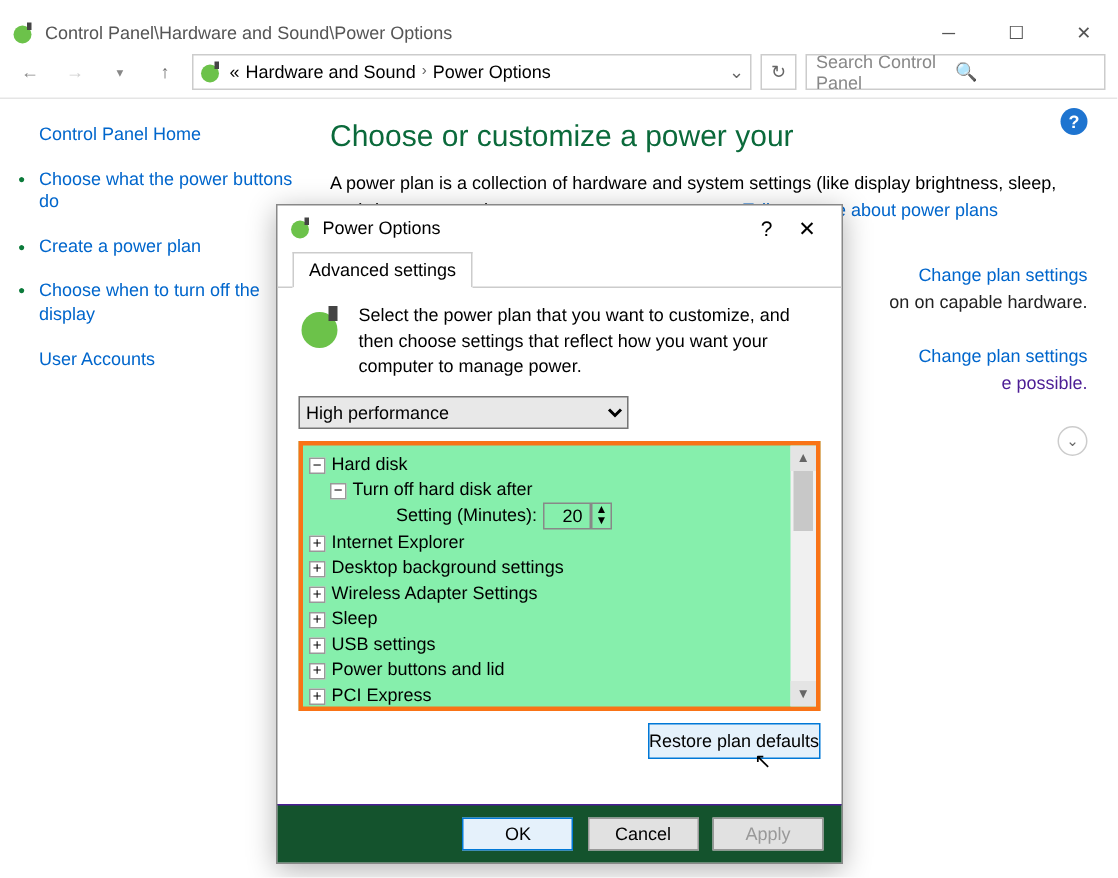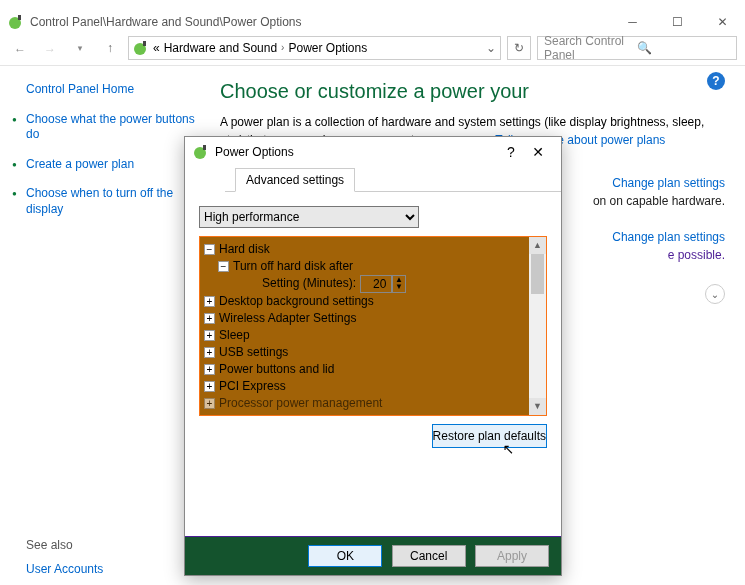--- a/index.html
+++ b/index.html
@@ -39,28 +39,28 @@
 .main .possible { position:absolute; top:182px; right:20px; font-size:12px; color:#4c1d95; }
 .help-icon { position:absolute; right:20px; top:6px; width:18px; height:18px; background:#1e74d0; color:#fff; border-radius:50%; display:flex; align-items:center; justify-content:center; font-size:12px; font-weight:bold; }
 .expand { position:absolute; right:20px; top:218px; width:20px; height:20px; border:1px solid #ccc; border-radius:50%; display:flex; align-items:center; justify-content:center; color:#666; font-size:10px; }
 
 .dialog { position:absolute; left:184px; top:136px; width:378px; height:440px; background:#fff; border:1px solid #888; box-shadow:0 4px 18px rgba(0,0,0,.3); display:flex; flex-direction:column; }
 .dlg-title { height:30px; display:flex; align-items:center; padding:0 8px; }
 .dlg-title .dicon { width:16px; height:16px; margin-right:6px; }
 .dlg-title .dtxt { flex:1; font-size:12px; }
 .dlg-title .qm { width:24px; text-align:center; font-size:14px; }
 .dlg-title .close { width:30px; text-align:center; font-size:14px; }
-.tabrow { padding:0 10px; display:flex; border-bottom:1px solid #ccc;margin-left:40px; }
+.tabrow { padding:0 10px; display:flex; border-bottom:1px solid #ccc; }
 .tab { border:1px solid #ccc; border-bottom:1px solid #fff; background:#fff; padding:4px 10px; font-size:12px; position:relative; top:1px; }
 .panel-inner { padding:10px 14px 6px; flex:1; overflow:hidden; display:flex; flex-direction:column; }
 .instr-row { display:flex; gap:8px; margin-bottom:8px; }
 .instr-row .picon { width:32px; height:32px; flex-shrink:0; }
 .instr { font-size:12px; line-height:1.4; }
 select.plan { width:220px; height:22px; font-size:12px; margin:4px 0 8px; background:#e8e8e8; }
-.tree-box { border:1px solid #f97316; height:180px; position:relative; overflow:hidden; background:#a16207; }
+.tree-box { border:3px solid #f97316; height:180px; position:relative; overflow:hidden; background:#86efac; }
 .tree { position:absolute; left:4px; top:4px; right:18px; font-size:12px; line-height:17px; }
 .tree div { white-space:nowrap; }
 .pm { display:inline-block; width:11px; height:11px; border:1px solid #999; text-align:center; line-height:9px; font-size:10px; margin-right:4px; background:#fff; }
 .ind1 { padding-left:14px; }
 .ind3 { padding-left:58px; }
 .spin { display:inline-block; width:32px; height:18px; border:1px solid #888; text-align:left; padding:0 12px; line-height:16px; margin-left:4px; vertical-align:middle; }
 .spinbtn { display:inline-block; width:14px; height:18px; border:1px solid #888; vertical-align:middle; font-size:8px; line-height:7px; text-align:center; }
 .scrollbar { position:absolute; right:0; top:0; bottom:0; width:17px; background:#f0f0f0; }
 .scrollbar .arr { height:17px; text-align:center; line-height:17px; font-size:9px; color:#666; background:#e4e4e4; }
 .scrollbar .thumb { position:absolute; top:17px; left:2px; right:2px; height:40px; background:#c8c8c8; }
@@ -113,21 +113,20 @@
     <span class="mag">🔍</span>
   </div>
 </div>
 
 <div class="body">
   <div class="side">
     <a class="lnk">Control Panel Home</a>
     <span class="lnk bullet">Choose what the power buttons do</span>
     <span class="lnk bullet">Create a power plan</span>
     <span class="lnk bullet">Choose when to turn off the display</span>
-    <div class="seealso">See also</div>
     <a class="lnk">User Accounts</a>
   </div>
   <div class="main">
     <div class="help-icon">?</div>
     <h1>Choose or customize a power your</h1>
     <div class="desc">
       <span>A power plan is a collection of hardware and system settings (like display brightness, sleep, etc.) that manages how your computer uses power. </span><span class="link">Tell me more about power plans</span>
     </div>
     <span class="pl1">Change plan settings</span>
     <span class="capable">on on capable hardware.</span>
@@ -144,28 +143,36 @@
         <rect class="plug" x="10" y="1" width="3" height="5"></rect>
       </svg>
     <div class="dtxt">Power Options</div>
     <div class="qm">?</div>
     <div class="close">✕</div>
   </div>
   <div class="tabrow">
     <div class="tab">Advanced settings</div>
   </div>
   <div class="panel-inner">
+    <div class="instr-row">
+      <svg class="picon power-icon" viewBox="0 0 32 32">
+          <circle class="bat" cx="14" cy="18" r="12"></circle>
+          <rect class="plug" x="20" y="2" width="6" height="10"></rect>
+        </svg>
+      <div class="instr">Select the power plan that you want to customize, and then choose settings that reflect how you want your computer to manage power.</div>
+    </div>
     <select class="plan">
       <option>High performance</option>
     </select>
     <div class="tree-box">
       <div class="tree">
         <div><span class="pm">−</span><span>Hard disk</span></div>
         <div class="ind1"><span class="pm">−</span><span>Turn off hard disk after</span></div>
         <div class="ind3"><span>Setting (Minutes):</span><span class="spin">20</span><span class="spinbtn">▲<br>▼</span></div>
+        <div><span class="pm">+</span><span>Internet Explorer</span></div>
         <div><span class="pm">+</span><span>Desktop background settings</span></div>
         <div><span class="pm">+</span><span>Wireless Adapter Settings</span></div>
         <div><span class="pm">+</span><span>Sleep</span></div>
         <div><span class="pm">+</span><span>USB settings</span></div>
         <div><span class="pm">+</span><span>Power buttons and lid</span></div>
         <div><span class="pm">+</span><span>PCI Express</span></div>
         <div style="opacity:.6"><span class="pm">+</span><span>Processor power management</span></div>
       </div>
       <div class="scrollbar">
         <div class="arr">▲</div>

